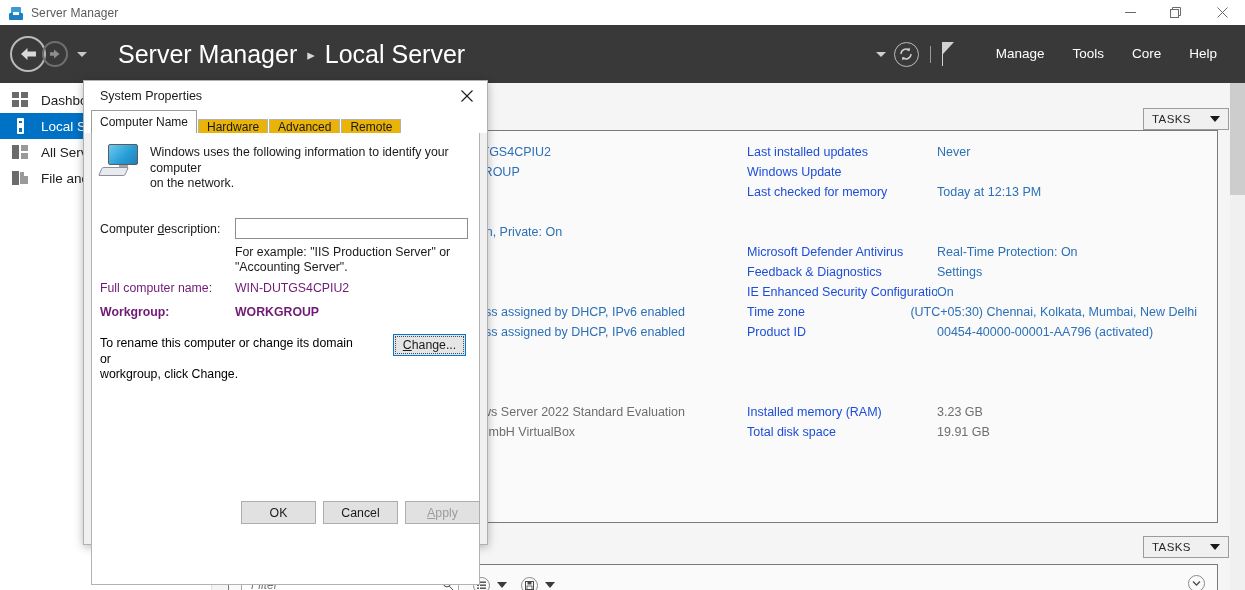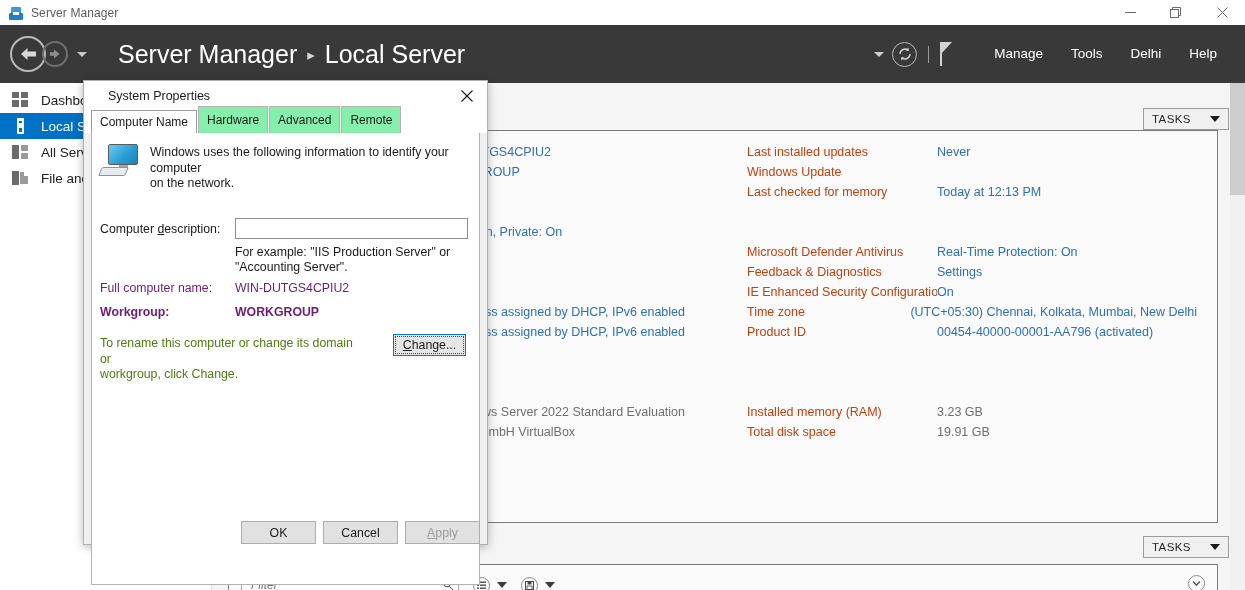--- a/index.html
+++ b/index.html
@@ -314,21 +314,21 @@
     width: 450px;
   }
   .prow {
     display: flex;
     height: 20px;
     align-items: center;
     font-size: 12.5px;
   }
   .prow .k {
     width: 190px;
-    color: #c2410c;
+    color: #1d4ed8;
     white-space: nowrap;
     overflow: hidden;
   }
   .prow .v {
     color: #2b70b8;
     white-space: nowrap;
   }
   .prow .v.grey { color: #6e6e6e; }
   .spacer-row { height: 20px; }
 
@@ -416,21 +416,21 @@
     background: #f0f0f0;
     border: 1px solid #b0b0b0;
     box-shadow: 0 2px 9px rgba(0,0,0,0.28);
     box-sizing: border-box;
   }
   .dlg-title {
     height: 29px;
     background: #ffffff;
     display: flex;
     align-items: center;
-    padding-left: 24px;
+    padding-left: 16px;
     box-sizing: border-box;
   }
   .dlg-title-text {
     font-size: 12.5px;
     color: #1a1a1a;
   }
   .dlg-close {
     margin-left: auto;
     width: 40px; height: 29px;
     display: flex; align-items: center; justify-content: center;
@@ -439,27 +439,27 @@
 
   .tabstrip {
     height: 23px;
     background: #ffffff;
     display: flex;
     align-items: flex-end;
     padding-left: 7px;
     box-sizing: border-box;
   }
   .tab {
-    height: 27px;
+    height: 14px;
     padding: 0 8px;
     font-size: 12px;
     color: #1a1a1a;
     display: flex;
     align-items: center;
-    background: #86efac;
+    background: #eab308;
     border: 1px solid #b3b3b3;
     border-bottom: none;
     margin-right: 1px;
     box-sizing: border-box;
   }
   .tab.active {
     background: #ffffff;
     height: 23px;
     border-color: #9c9c9c;
     position: relative;
@@ -562,21 +562,21 @@
   .kv-row .kk { width: 135px; }
   .kv-row .vv { }
   .row-fullname { top: 148px; }
   .row-workgroup { top: 172px; font-weight: bold; }
 
   .rename-text {
     position: absolute;
     left: 8px; top: 203px;
     width: 255px;
     font-size: 12.3px;
-    color: #4d7c0f;
+    color: #000000;
     line-height: 15.5px;
   }
   .change-btn {
     position: absolute;
     left: 301px; top: 201px;
     width: 73px; height: 22px;
     border: 1px solid #0078d7;
     background: #e5e5e5;
     font-size: 12.3px;
     color: #1a1a1a;
@@ -587,21 +587,21 @@
     outline: 1px dotted #4a4a4a;
     outline-offset: -3px;
   }
   .change-btn u { text-decoration: underline; }
 
   .dlg-footer {
     position: absolute;
     left: 0; bottom: 0;
     width: 405px; height: 43px;
     display: flex;
-    align-items: flex-end;
+    align-items: flex-start;
     justify-content: flex-end;
     padding-right: 9px;
     box-sizing: border-box;
   }
   .dlg-btn {
     width: 75px; height: 23px;
     border: 1px solid #adadad;
     background: #e1e1e1;
     font-size: 12.3px;
     color: #1a1a1a;
@@ -677,21 +677,21 @@
         <path d="M4.3 14.4 L4.3 11 L7.6 11.7 Z" fill="#d2d2d2"></path>
       </svg>
     </div>
     <div class="hdr-divider"></div>
     <div class="hdr-flag">
       <div class="pole"></div>
         <div class="cloth"></div>
     </div>
     <div class="hdr-menu">Manage</div>
     <div class="hdr-menu">Tools</div>
-    <div class="hdr-menu">Delhi</div>
+    <div class="hdr-menu">Core</div>
     <div class="hdr-menu">Help</div>
   </div>
 </div>
 
 <div class="sidebar">
   <div class="side-item">
     <div class="side-ico ico-dash">
       <i class="a"></i>
         <i class="b"></i>
         <i class="c"></i>

